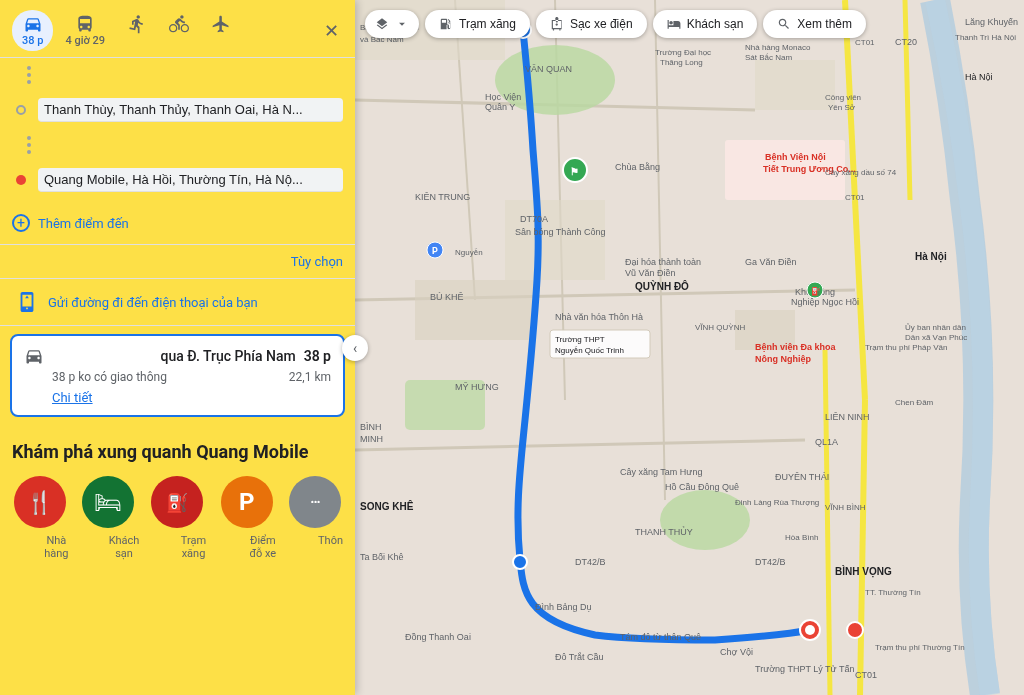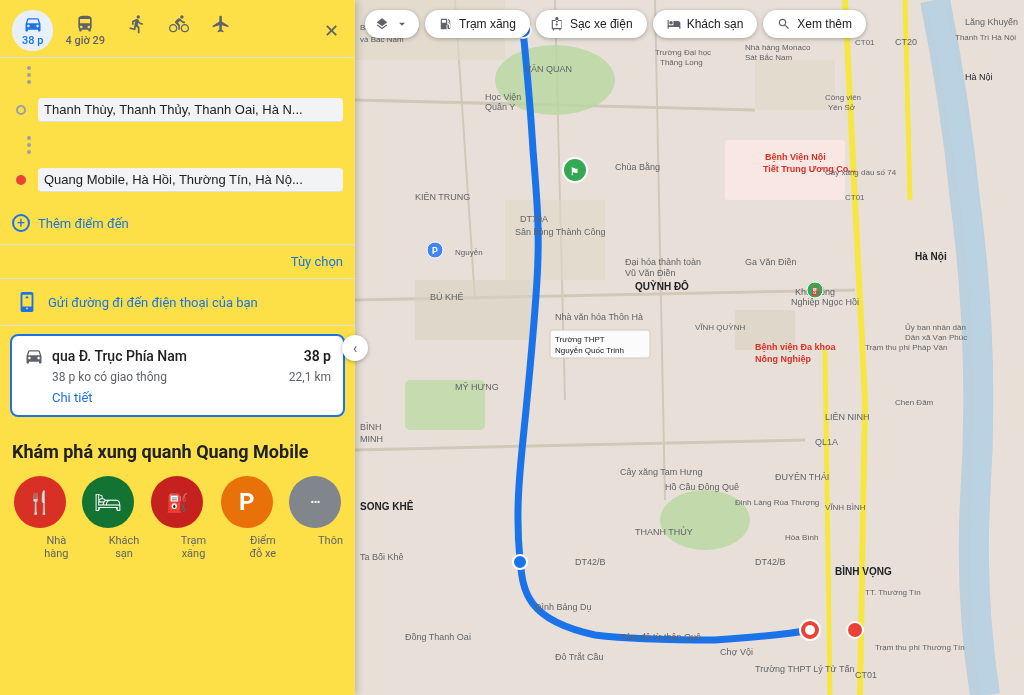--- a/index.html
+++ b/index.html
@@ -137,36 +137,37 @@
       border-radius: 8px;
       padding: 10px 12px;
       background: #fff;
     }
     .route-option-header {
       display: flex;
       align-items: center;
       gap: 8px;
     }
     .car-icon { width: 20px; height: 20px; color: #5f6368; }
-    .route-name { font-size: 14px; font-weight: 500; color: #202124; flex: 1; }
+    .route-name { font-size: 14px; font-weight: 500; color: #202124; flex: 1; text-align: right; }
     .route-time { font-size: 14px; font-weight: 600; color: #202124; }
     .route-details {
       font-size: 12px;
       color: #5f6368;
       margin-top: 4px;
       margin-left: 28px;
     }
     .route-distance { float: right; }
     .details-link {
       color: #1a73e8;
       font-size: 13px;
       margin-top: 6px;
       margin-left: 28px;
       display: block;
       cursor: pointer;
+      text-decoration: underline;
     }
 
     
     .explore-section {
       padding: 16px 12px 8px;
     }
     .explore-title {
       font-size: 18px;
       font-weight: 700;
       color: #202124;

